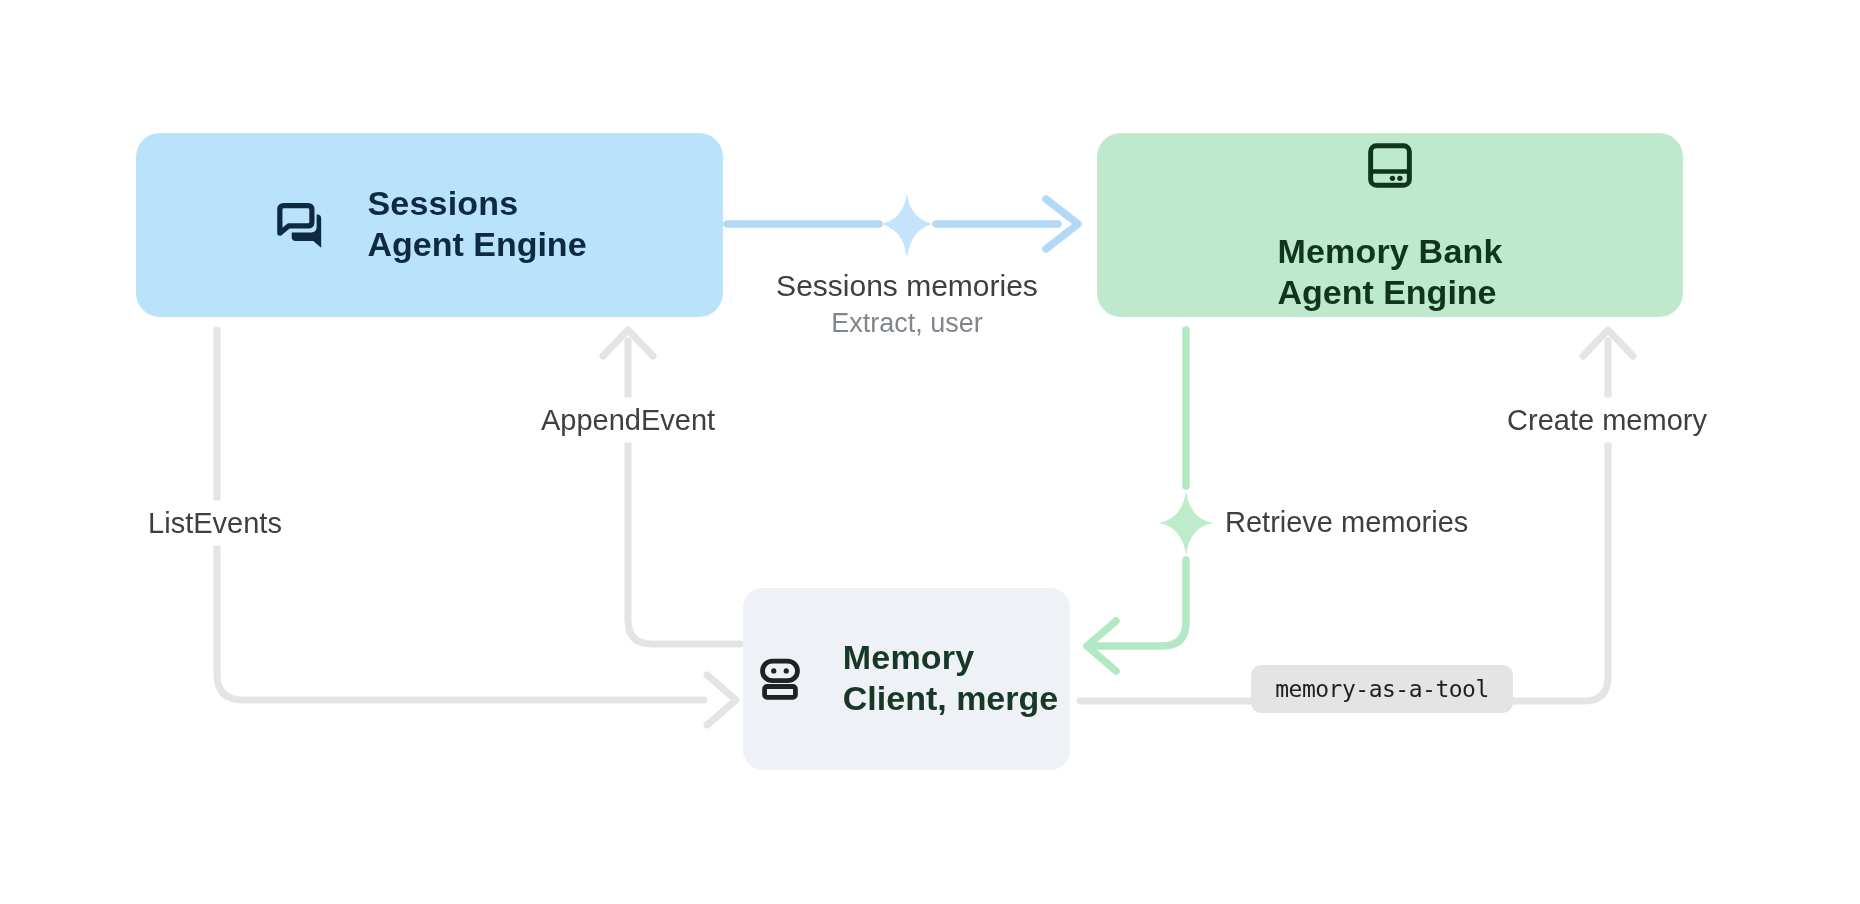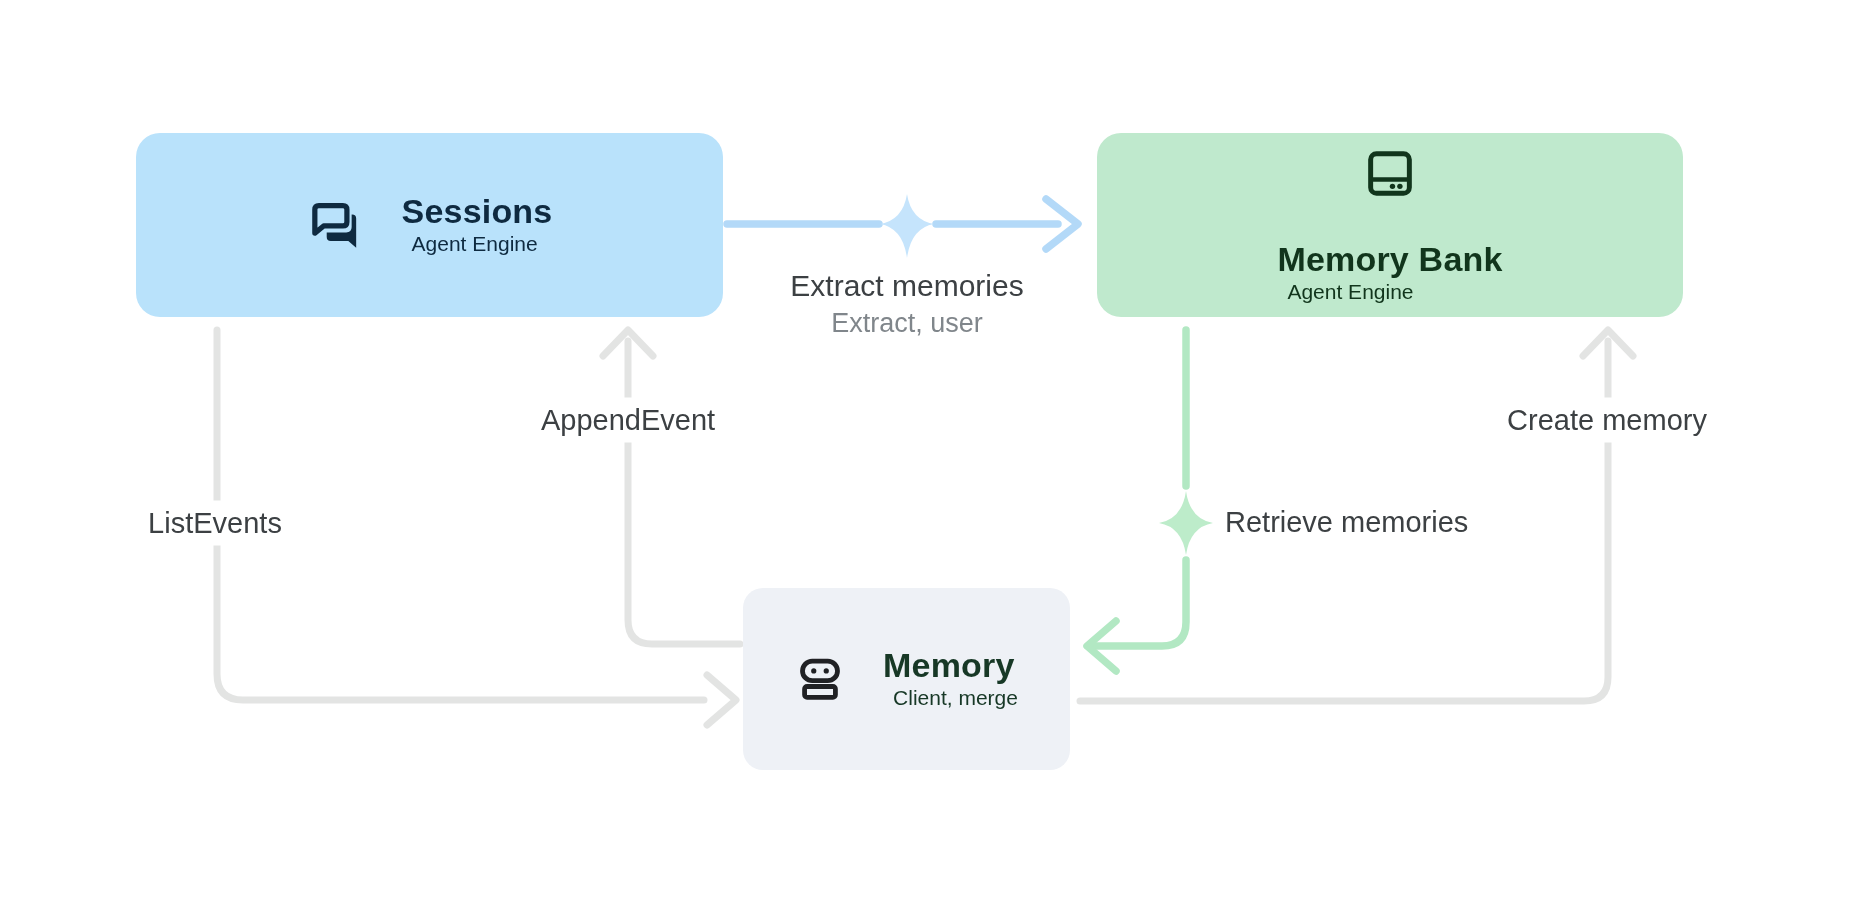--- a/index.html
+++ b/index.html
@@ -19,21 +19,21 @@
   .edge-green{stroke:var(--green-line);stroke-width:7.5;}
   .sparkle-blue{fill:var(--blue-sparkle);}
   .sparkle-green{fill:var(--green-sparkle);}
   .node{position:absolute;display:flex;align-items:center;justify-content:center;gap:38px;}
   .node-sessions{left:136px;top:133px;width:587px;height:184px;border-radius:24px;background:var(--blue-box);color:var(--navy-text);}
   .node-memory{left:1097px;top:133px;width:586px;height:184px;border-radius:24px;background:var(--green-box);color:var(--green-text);flex-direction:column;}
   .node-agent{left:743px;top:588px;width:327px;height:182px;border-radius:20px;background:var(--agent-box);color:var(--agent-text);}
   .node-icon{flex:0 0 auto;display:flex;}
   .node-text{display:flex;flex-direction:column;}
   .node-title{font-size:34px;font-weight:700;line-height:1.15;letter-spacing:.2px;}
-  .node-subtitle{font-size:21px;font-weight:400;line-height:1.25;margin-left:10px;}
+  .node-subtitle{font-size:34px;font-weight:700;line-height:1.25;}
   .edge-label{position:absolute;transform:translate(-50%,-50%);font-size:29px;font-weight:500;
     color:var(--label-text);white-space:nowrap;}
   .edge-label.masked{background:var(--background);padding:6px 8px;}
   .label-generate{left:907px;top:286px;font-size:30px;}
   .label-extract{left:907px;top:323px;font-size:27px;font-weight:400;color:var(--sublabel-text);}
   .label-append{left:628px;top:420px;}
   .label-list{left:215px;top:523px;}
   .label-retrieve{left:1225px;top:522px;transform:translate(0,-50%);}
   .label-create{left:1607px;top:420px;}
   .badge{position:absolute;left:1251px;top:665px;width:262px;height:48px;border-radius:10px;
@@ -103,21 +103,22 @@
         <circle cx="15" cy="8.1" r="1.25" fill="var(--robot-icon)"></circle>
         <rect x="4.6" y="15.6" width="14.8" height="5.2" rx="1.2" fill="none" stroke="var(--robot-icon)" stroke-width="2.3"></rect>
       </svg>
     </span>
     <span class="node-text">
       <span class="node-title">Memory</span>
       <span class="node-subtitle">Client, merge</span>
     </span>
   </div>
 
-  <div class="edge-label label-generate">Extract memories</div>
+  <div class="edge-label label-generate">Sessions memories</div>
   <div class="edge-label label-extract">Extract, user</div>
   <div class="edge-label masked label-append">AppendEvent</div>
   <div class="edge-label masked label-list">ListEvents</div>
   <div class="edge-label masked label-create">Create memory</div>
   <div class="edge-label label-retrieve">Retrieve memories</div>
 
+  <div class="badge">memory-as-a-tool</div>
 
 </div>
 
 </body></html>

